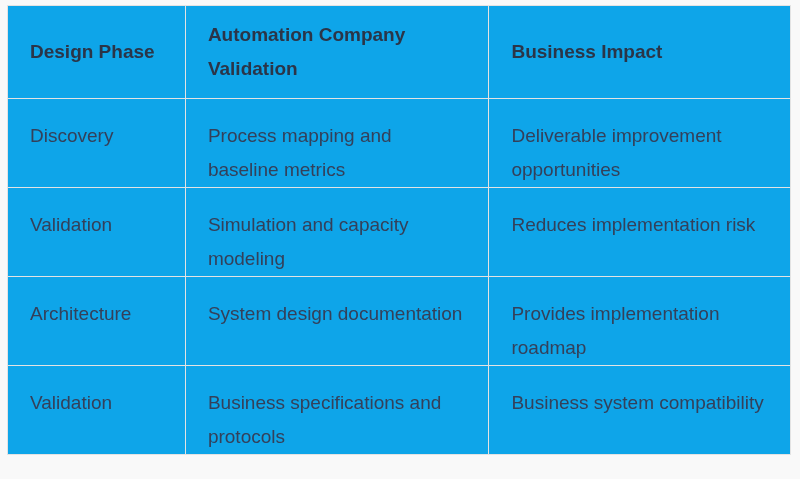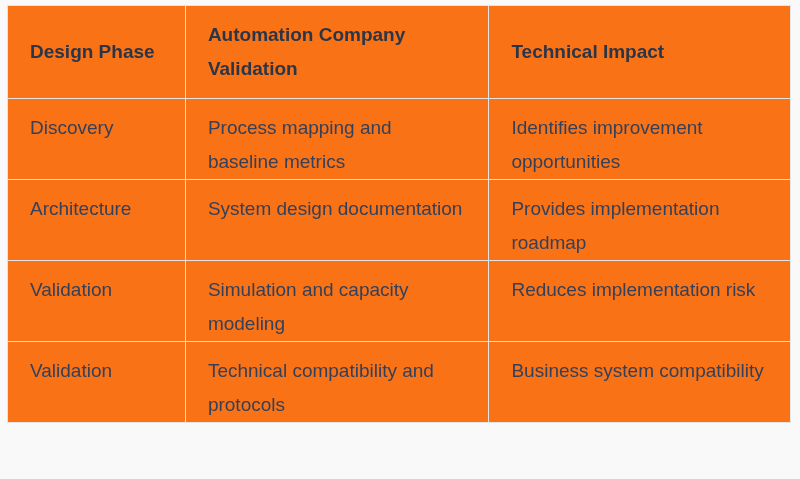--- a/index.html
+++ b/index.html
@@ -8,21 +8,21 @@
     background: #f9f9f9;
     font-family: "Liberation Sans", "DejaVu Sans", sans-serif;
     color: #2b3445;
     overflow: hidden;
   }
   table {
     position: absolute;
     left: 7px; top: 5px;
     width: 784px;
     border-collapse: collapse;
-    background: #f97316;
+    background: #0ea5e9;
   }
   th, td {
     border: 1px solid #e3e3e3;
     text-align: left;
     vertical-align: top;
     padding: 0 22px;
     font-size: 19px;
     line-height: 34px;
   }
   th {
@@ -30,59 +30,59 @@
     color: #2b3548;
     height: 92px;
     padding-top: 12px;
     padding-bottom: 12px;
     vertical-align: middle;
     box-sizing: border-box;
   }
   td {
     font-weight: normal;
     height: 67px;
-    padding-top: 12px;
+    padding-top: 20px;
     box-sizing: border-box;
     color: #34405a;
   }
   col.c1 { width: 178px; }
   col.c2 { width: 304px; }
   col.c3 { width: 302px; }
 </style>
 </head>
 <body>
 
 <table>
   <colgroup>
       <col class="c1">
       <col class="c2">
       <col class="c3">
     </colgroup>
   <thead>
     <tr>
       <th>Design Phase</th>
       <th>Automation Company Validation</th>
-      <th>Technical Impact</th>
+      <th>Business Impact</th>
     </tr>
   </thead>
   <tbody>
     <tr>
       <td>Discovery</td>
       <td>Process mapping and baseline metrics</td>
-      <td>Identifies improvement opportunities</td>
+      <td>Deliverable improvement opportunities</td>
+    </tr>
+    <tr>
+      <td>Validation</td>
+      <td>Simulation and capacity modeling</td>
+      <td>Reduces implementation risk</td>
     </tr>
     <tr>
       <td>Architecture</td>
       <td>System design documentation</td>
       <td>Provides implementation roadmap</td>
     </tr>
     <tr>
       <td>Validation</td>
-      <td>Simulation and capacity modeling</td>
-      <td>Reduces implementation risk</td>
-    </tr>
-    <tr>
-      <td>Validation</td>
-      <td>Technical compatibility and protocols</td>
+      <td>Business specifications and protocols</td>
       <td>Business system compatibility</td>
     </tr>
   </tbody>
 </table>
 
 </body></html>

